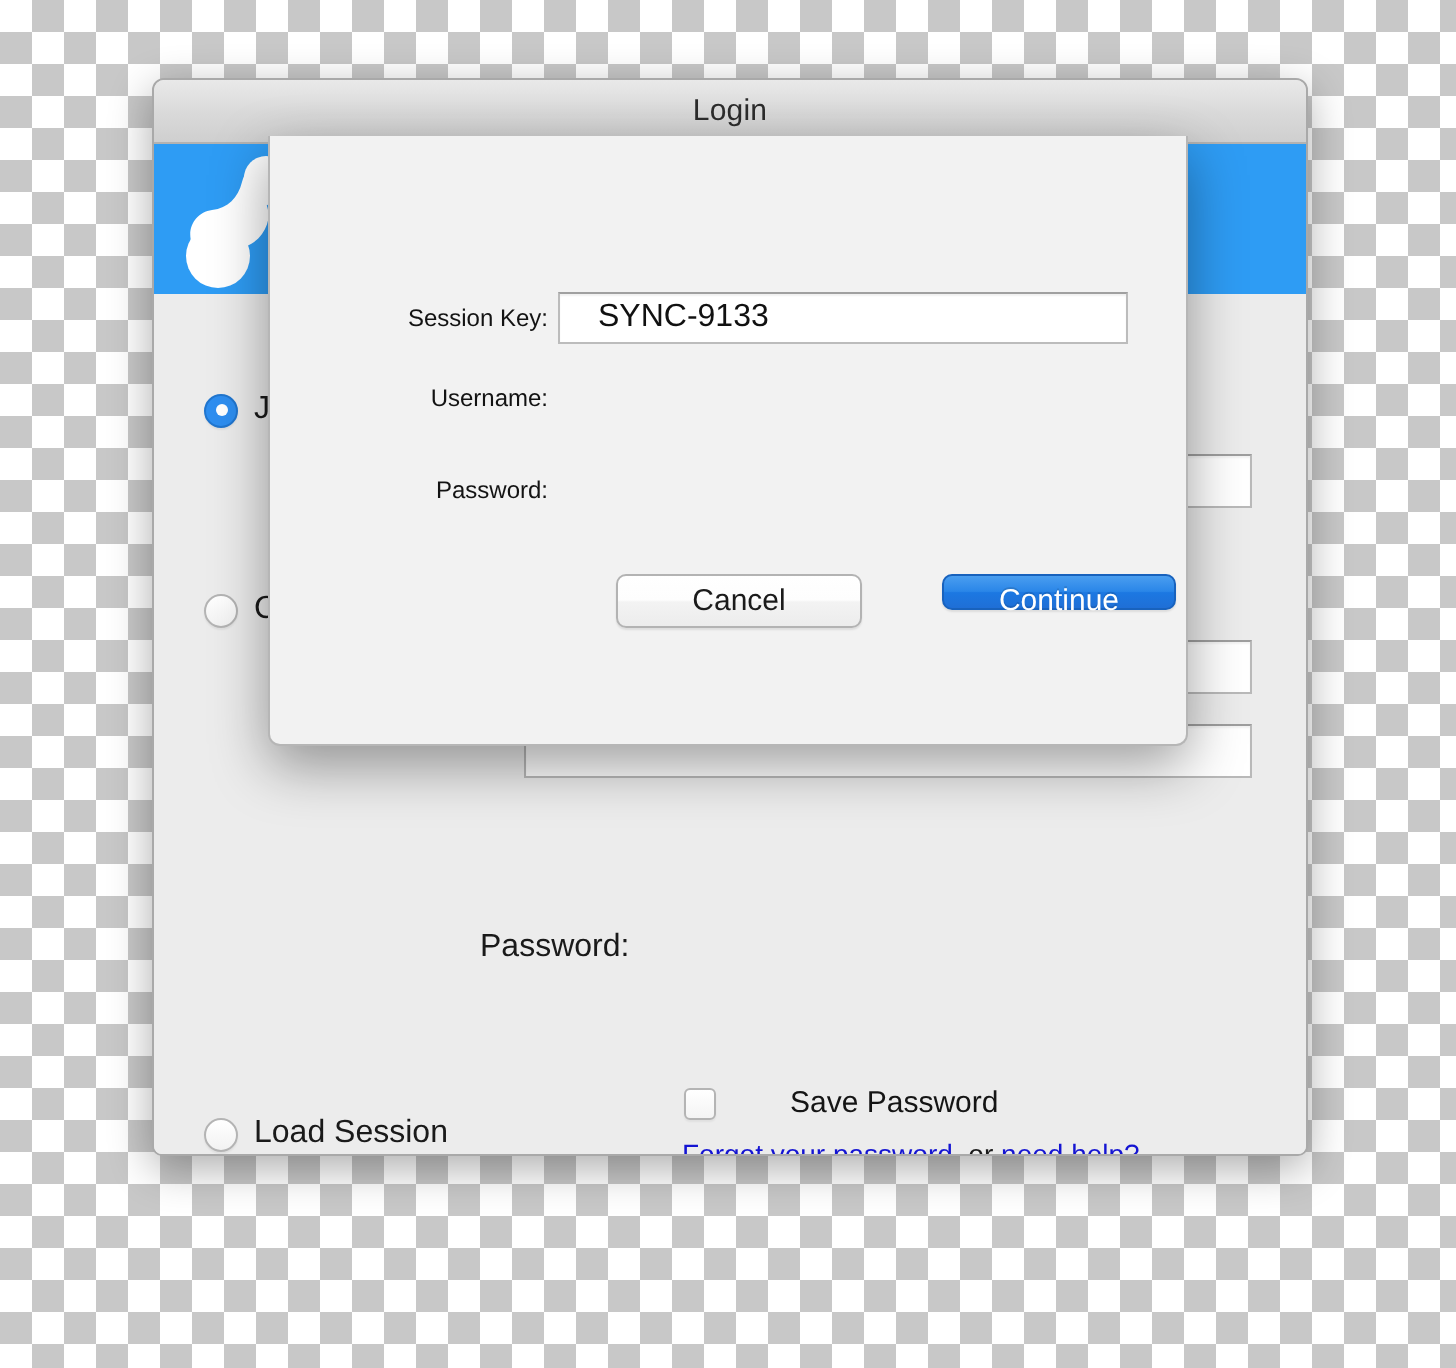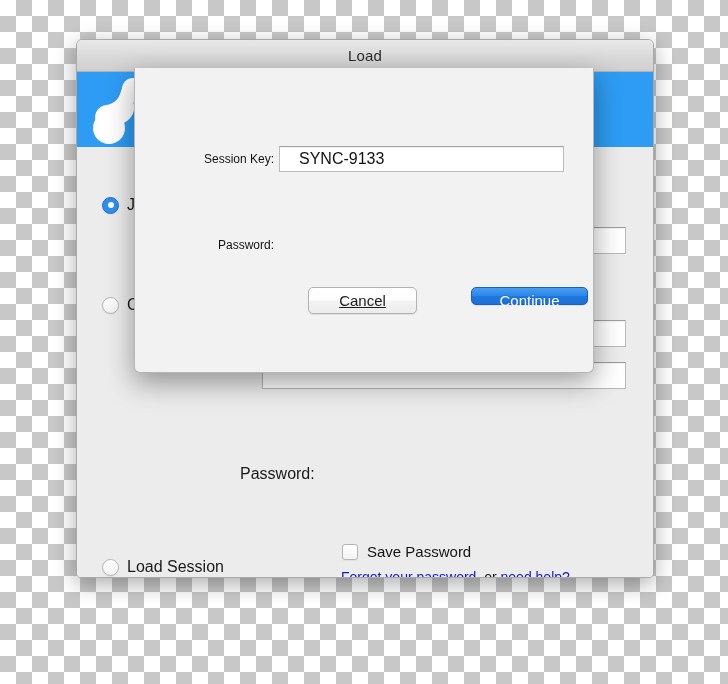--- a/index.html
+++ b/index.html
@@ -117,20 +117,21 @@
     box-sizing: border-box;
     box-shadow: inset 0 1px 1px rgba(0,0,0,0.05);
   }
 
   #save-password-row {
     position: absolute;
     left: 265px;
     top: 396px;
     display: flex;
     align-items: center;
+    gap: 28px;
   }
   .checkbox {
     width: 16px;
     height: 16px;
     border-radius: 3px;
     background: linear-gradient(to bottom, #ffffff, #f4f4f4);
     border: 1px solid #b4b4b4;
     box-sizing: border-box;
     box-shadow: 0 1px 1px rgba(0,0,0,0.05);
     flex: 0 0 auto;
@@ -233,41 +234,40 @@
   }
   .sheet-input.focused {
     border: 1px solid #83b9ec;
     box-shadow: 0 0 0 3px rgba(125,183,239,0.62);
   }
 
   #sheet-cancel-btn {
     position: absolute;
     left: 173px;
     top: 219px;
-    width: 109px;
+    width: 123px;
     height: 27px;
     line-height: 25px;
-    text-decoration: underline;
   }
   #sheet-continue-btn {
     position: absolute;
     left: 336px;
     top: 219px;
     width: 117px;
     height: 18px;
     line-height: 25px;
   }
 </style>
 </head>
 <body>
 
 <div id="app-window">
 
   <div id="titlebar">
-    <div id="titlebar-title">Load</div>
+    <div id="titlebar-title">Login</div>
   </div>
 
   <div id="brand-banner">
     <svg id="brand-logo" viewBox="0 0 72 86">
       <path d="M44 10 C52 10 57 16 55 23 C53 30 45 31 40 36 C34 42 33 50 26 56
                C19 62 10 60 7 52 C4 44 9 36 17 35 C25 34 30 29 32 21 C34 14 38 10 44 10 Z" fill="#ffffff"></path>
       <circle cx="44" cy="19" r="11" fill="#ffffff"></circle>
       <circle cx="58" cy="30" r="9" fill="#ffffff"></circle>
       <circle cx="20" cy="58" r="16" fill="#ffffff"></circle>
       <path d="M41 27 C46 33 47 40 42 47 C37 54 28 56 24 52 C20 48 24 43 30 40
@@ -312,20 +312,21 @@
 
 <div id="login-sheet">
 
 
   <div class="sheet-field-row" style="left:16px; top:78px;">
     <div class="sheet-label">Session Key:</div>
     <input class="sheet-input" type="text" value="SYNC-9133" style="">
   </div>
 
   <div class="sheet-field-row" style="left:16px; top:124px;">
+    <div class="sheet-label">Username:</div>
   </div>
 
   <div class="sheet-field-row" style="left:16px; top:170px;">
     <div class="sheet-label">Password:</div>
   </div>
 
   <button id="sheet-cancel-btn" class="btn">Cancel</button>
   <button id="sheet-continue-btn" class="btn primary">Continue</button>
 
 </div>

